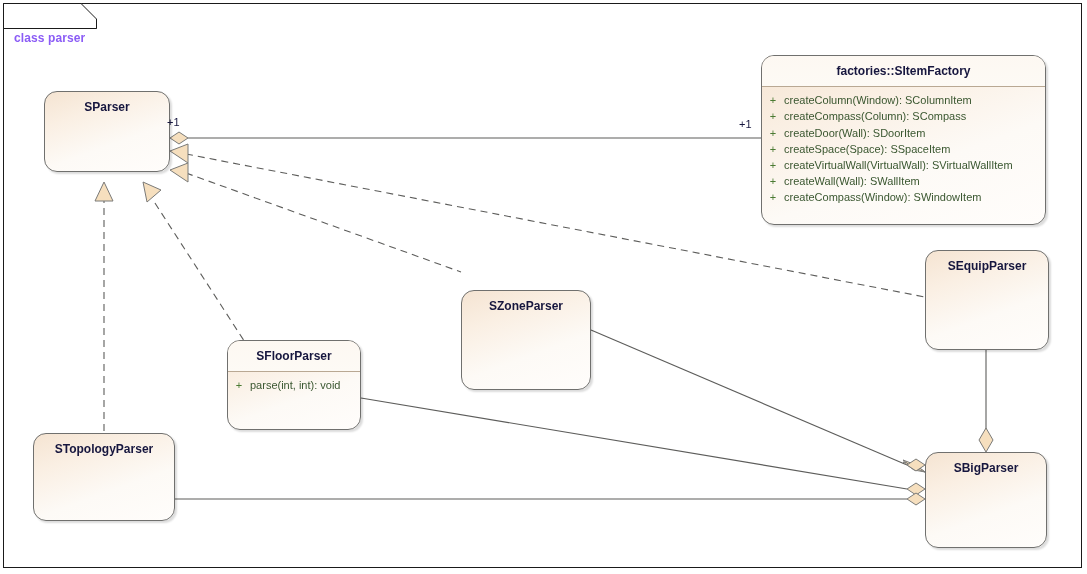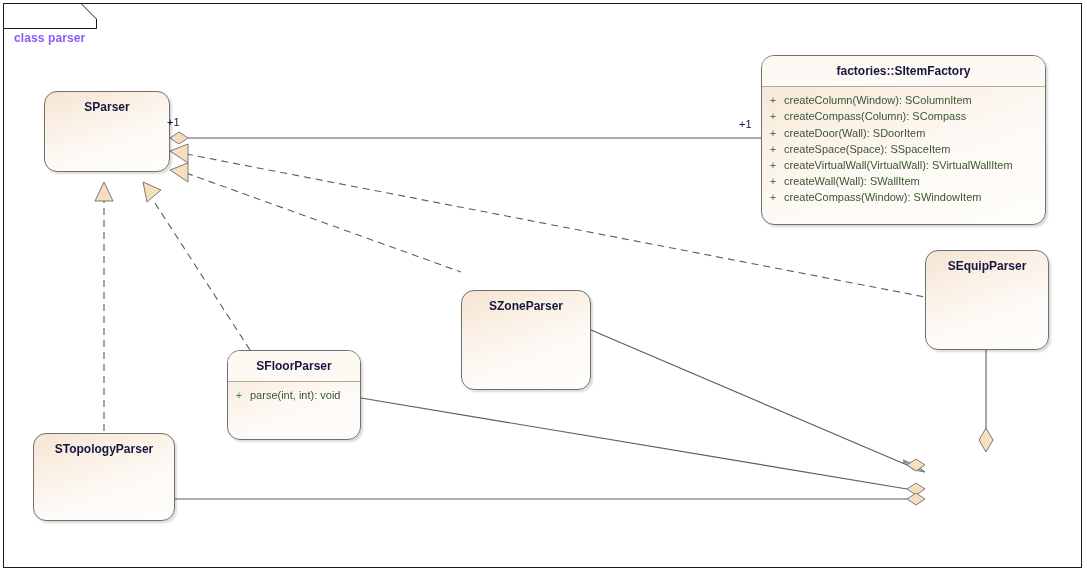--- a/index.html
+++ b/index.html
@@ -222,31 +222,34 @@
   </div>
 
   <div class="cls" style="left:461px; top:250px; width:130px; height:100px;margin-top:40px;">
     <div class="cls-title">SZoneParser</div>
   </div>
 
   <div class="cls" style="left:925px; top:250px; width:124px; height:100px;">
     <div class="cls-title">SEquipParser</div>
   </div>
 
-  <div class="cls has-ops" style="left:227px; top:350px; width:134px; height:90px;">
+  <div class="cls has-ops" style="left:227px; top:340px; width:134px; height:90px;">
     <div class="cls-title">SFloorParser</div>
     <div class="ops">
       <div class="op">
         <span class="op-vis">+</span>
         <span class="op-sig">parse(int, int): void</span>
       </div>
     </div>
   </div>
 
   <div class="cls" style="left:33px; top:433px; width:142px; height:88px;">
     <div class="cls-title">STopologyParser</div>
   </div>
 
+  <div class="cls" style="left:925px; top:452px; width:122px; height:96px;">
+    <div class="cls-title">SBigParser</div>
+  </div>
 
   <span class="mult" style="left:167px; top:116px;">+1</span>
   <span class="mult" style="left:739px; top:118px;">+1</span>
 
 </div>
 
 </body></html>

